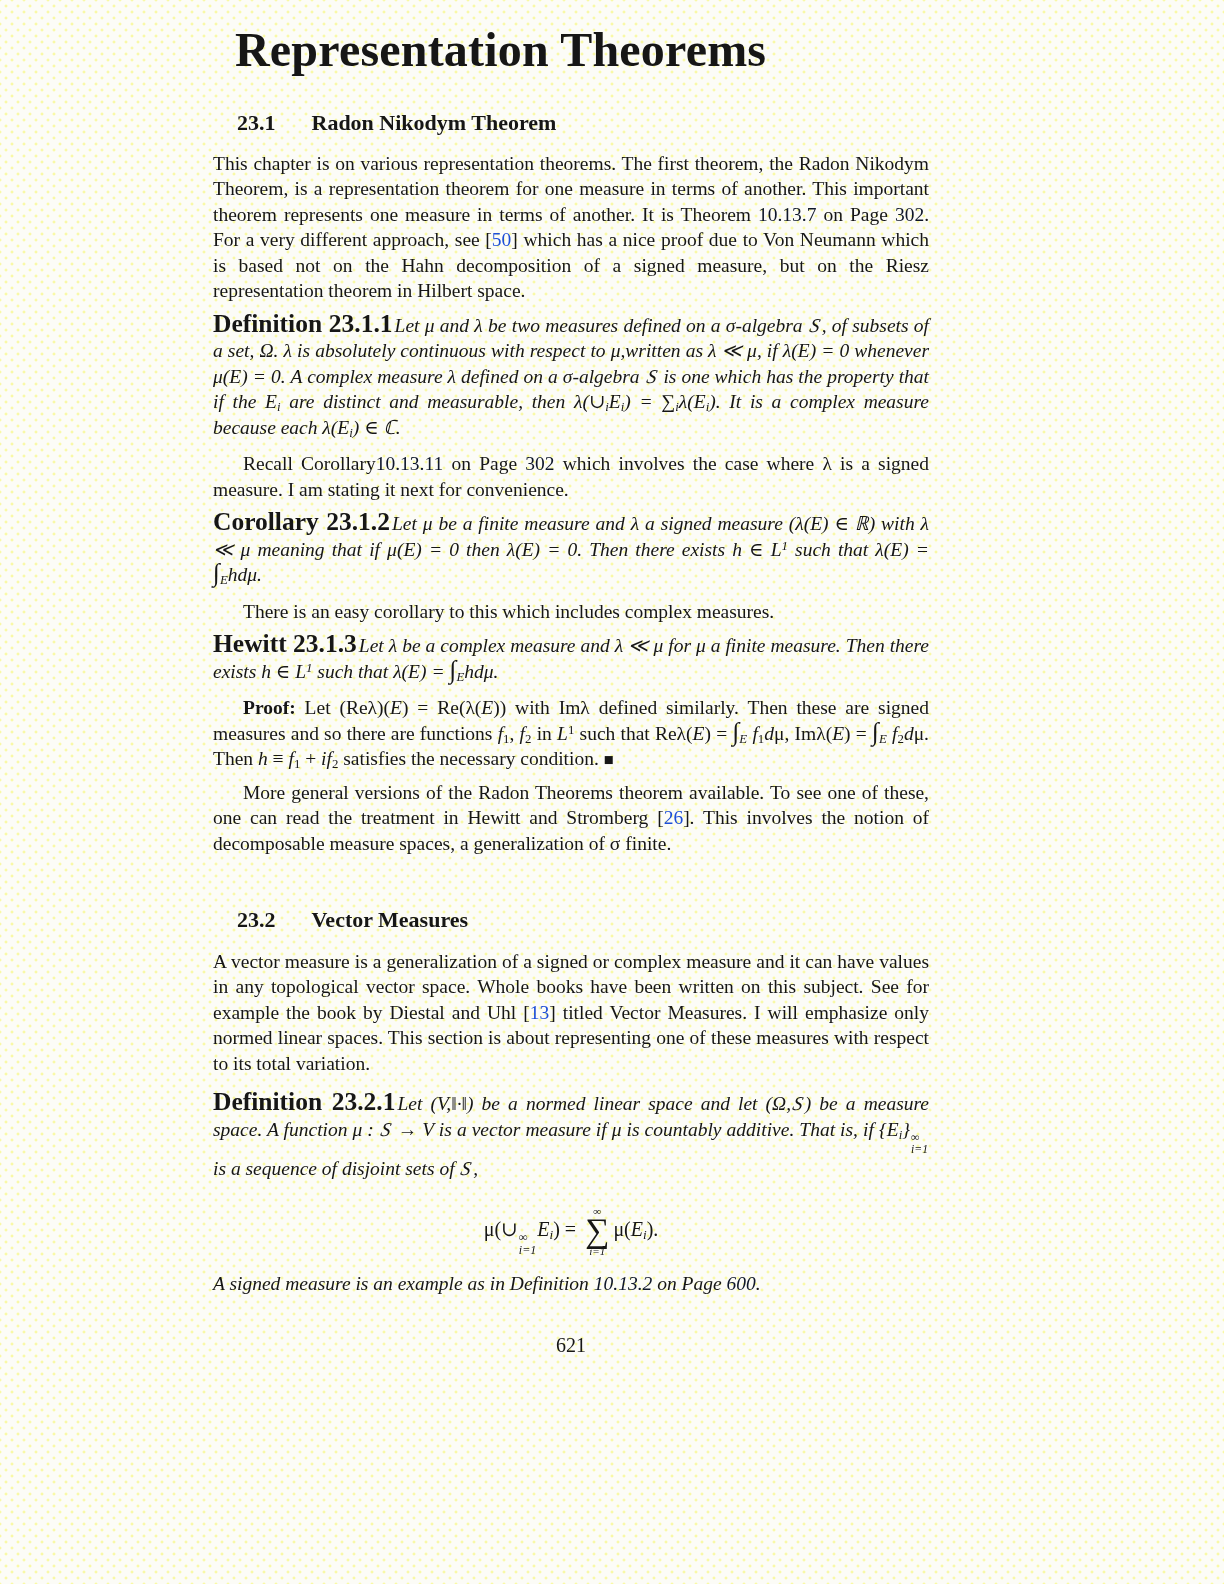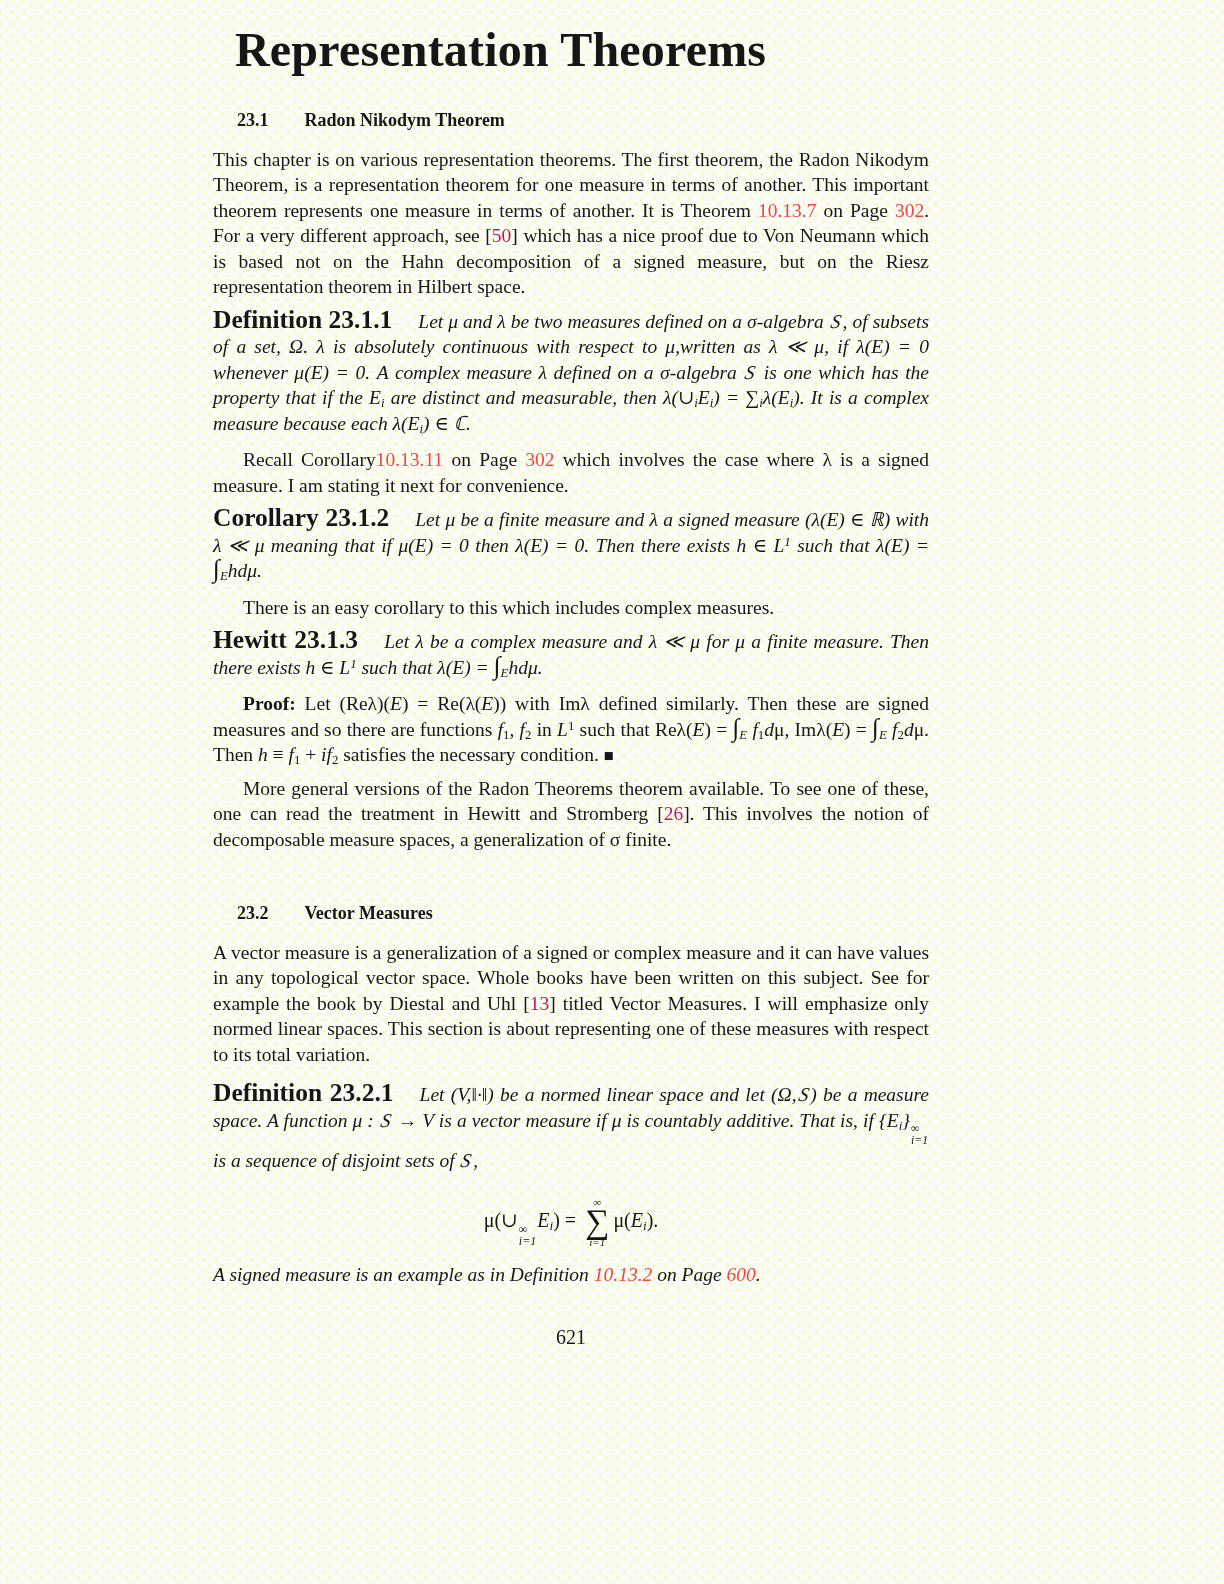--- a/index.html
+++ b/index.html
@@ -13,33 +13,33 @@
       radial-gradient(circle, rgba(248,248,140,0.75) 1.1px, rgba(248,248,140,0) 1.8px);
     background-size:12px 12px;
     background-position:0 0,6px 6px;
     overflow:hidden;
   }
   .page{position:relative;width:1224px;height:1584px;}
   .content{position:absolute;left:213px;top:0;width:716px;}
 
   .chapter-label{margin:133px 0 0 24px;font-size:28px;font-weight:bold;line-height:1.1;}
   .chapter-title{margin:24px 0 0 22px;font-size:48px;font-weight:bold;line-height:1.1;letter-spacing:0.2px;}
-  .section-heading{font-size:18px;font-weight:bold;line-height:1.1;margin:34px 0 16px 24px;}
+  .section-heading{font-size:22px;font-weight:bold;line-height:1.1;margin:34px 0 16px 24px;}
   .section-heading .num{margin-right:36px;}
 
   p{margin:0 0 7px 0;font-size:19.5px;line-height:25.5px;text-align:justify;}
   .indent{text-indent:30px;}
   .statement{font-style:italic;margin:7px 0 11px 0;}
   .statement-23-2{margin-top:13px;}
 
-  .seg-h{font-style:normal;font-weight:bold;font-size:25.5px;margin-right:26px;}
+  .seg-h{font-style:normal;font-weight:bold;font-size:25.5px;margin-right:2px;}
   .seg-b{font-weight:bold;}
   .seg-i{font-style:italic;}
-  .seg-link{color:#ef4444;cursor:pointer;}
-  .seg-cite{color:#be185d;cursor:pointer;}
+  .seg-link{color:#0f172a;cursor:pointer;}
+  .seg-cite{color:#1d4ed8;cursor:pointer;}
   .seg-sup{font-size:0.66em;vertical-align:0.5em;line-height:0;}
   .seg-sub{font-size:0.66em;vertical-align:-0.22em;line-height:0;}
   .seg-int{font-size:1.3em;line-height:0;}
   .seg-qed{font-size:0.85em;}
   .seg-scr{font-style:italic;display:inline-block;transform:skewX(-12deg);margin:0 2px;}
 
   .seg-supsub{display:inline-flex;flex-direction:column;align-items:flex-start;
     font-size:0.6em;line-height:1.05;vertical-align:-0.45em;font-style:italic;margin:0 1px;}
   .seg-stack{display:inline-flex;flex-direction:column;align-items:center;
     font-size:0.55em;line-height:1;vertical-align:middle;margin:0 4px;font-style:italic;}

